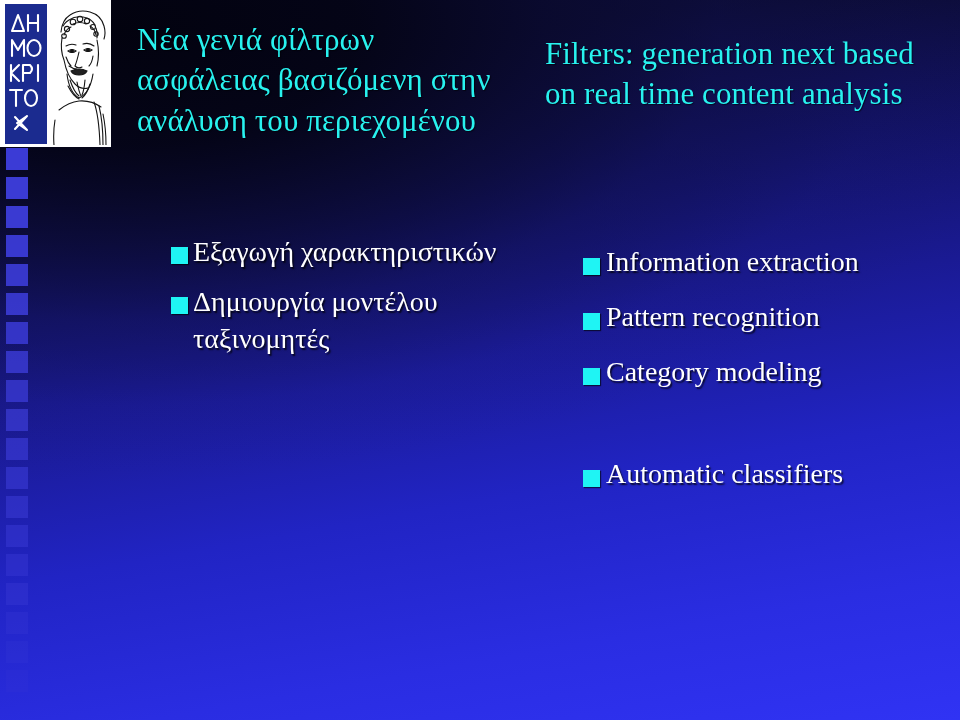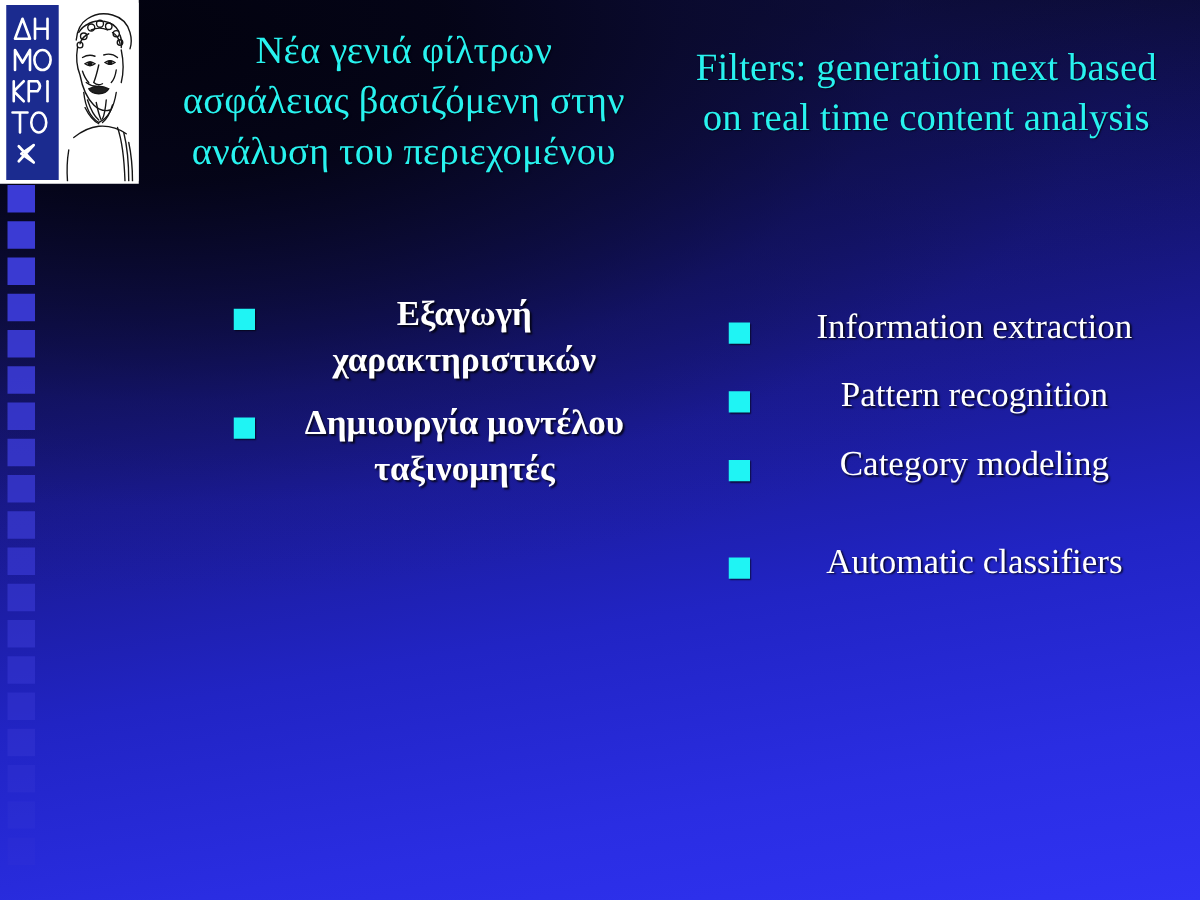--- a/index.html
+++ b/index.html
@@ -74,21 +74,21 @@
   }
   #logo-portrait {
     position: absolute;
     left: 47px;
     top: 2px;
     width: 64px;
     height: 143px;
   }
 
   
-  .col { position: absolute; text-align: center; }
+  .col { position: absolute; }
   #col-left  { left: 118px; top: 0px;  width: 400px; height: 720px; }
   #col-right { left: 528px; top: 0px;  width: 425px; height: 720px; }
 
   .title {
     position: absolute;
     color: #28f2ef;
     font-size: 31px;
     line-height: 1.30;
     font-weight: normal;
     letter-spacing: 0.1px;
@@ -96,21 +96,21 @@
   }
   #title-el { left: 19px; top: 20px;  width: 372px; }
   #title-en { left: 17px; top: 34px;  width: 392px; }
 
   .bullets {
     position: absolute;
     list-style: none;
     margin: 0;
     padding: 0;
   }
-  #bullets-el { left: 16px;  top: 234px; width: 400px; font-weight: bold; }
+  #bullets-el { left: 0px;  top: 234px; width: 400px; }
   #bullets-en { left: 0px;  top: 244px; width: 425px; }
 
   .bullets li {
     position: relative;
     color: #ffffff;
     font-size: 28px;
     line-height: 1.32;
     text-shadow: 1.5px 1.5px 1.5px rgba(0,0,0,0.75);
   }
   #bullets-el li { padding-left: 75px; margin-bottom: 13px; }
@@ -121,21 +121,21 @@
     left: 53px;
     top: 13px;
     width: 17px;
     height: 17px;
     background: #1ff4f4;
     box-shadow: 1px 1px 1px rgba(0,0,0,0.6);
   }
   #bullets-en li .marker { left: 55px; top: 14px; }
 
   
-  #bullets-en li.spaced { margin-top: 41px; }
+  #bullets-en li.spaced { margin-top: 65px; }
 </style>
 </head>
 <body>
 
 <div id="slide">
 
   <div id="strip">
       <div class="sq" style="top: 0px; background: rgb(59, 59, 214); opacity: 1;"></div>
       <div class="sq" style="top: 29px; background: rgb(59, 59, 214); opacity: 0.992;"></div>
       <div class="sq" style="top: 58px; background: rgb(59, 59, 214); opacity: 0.975;"></div>

